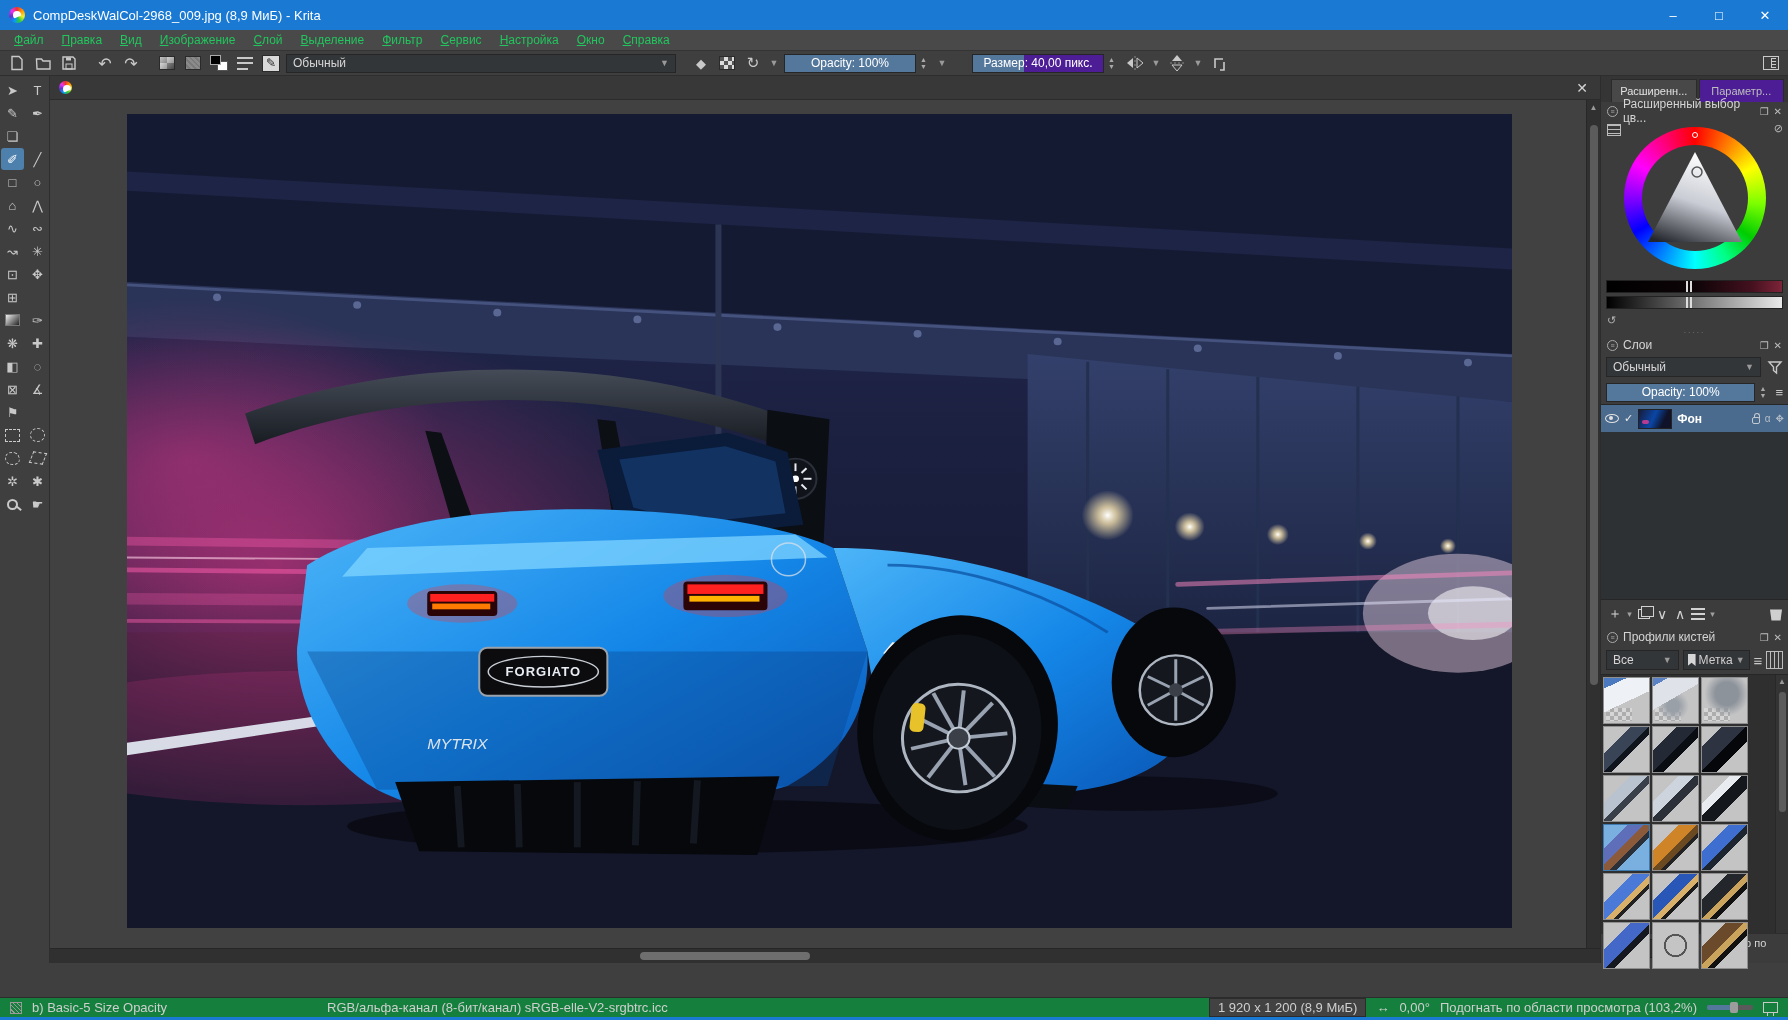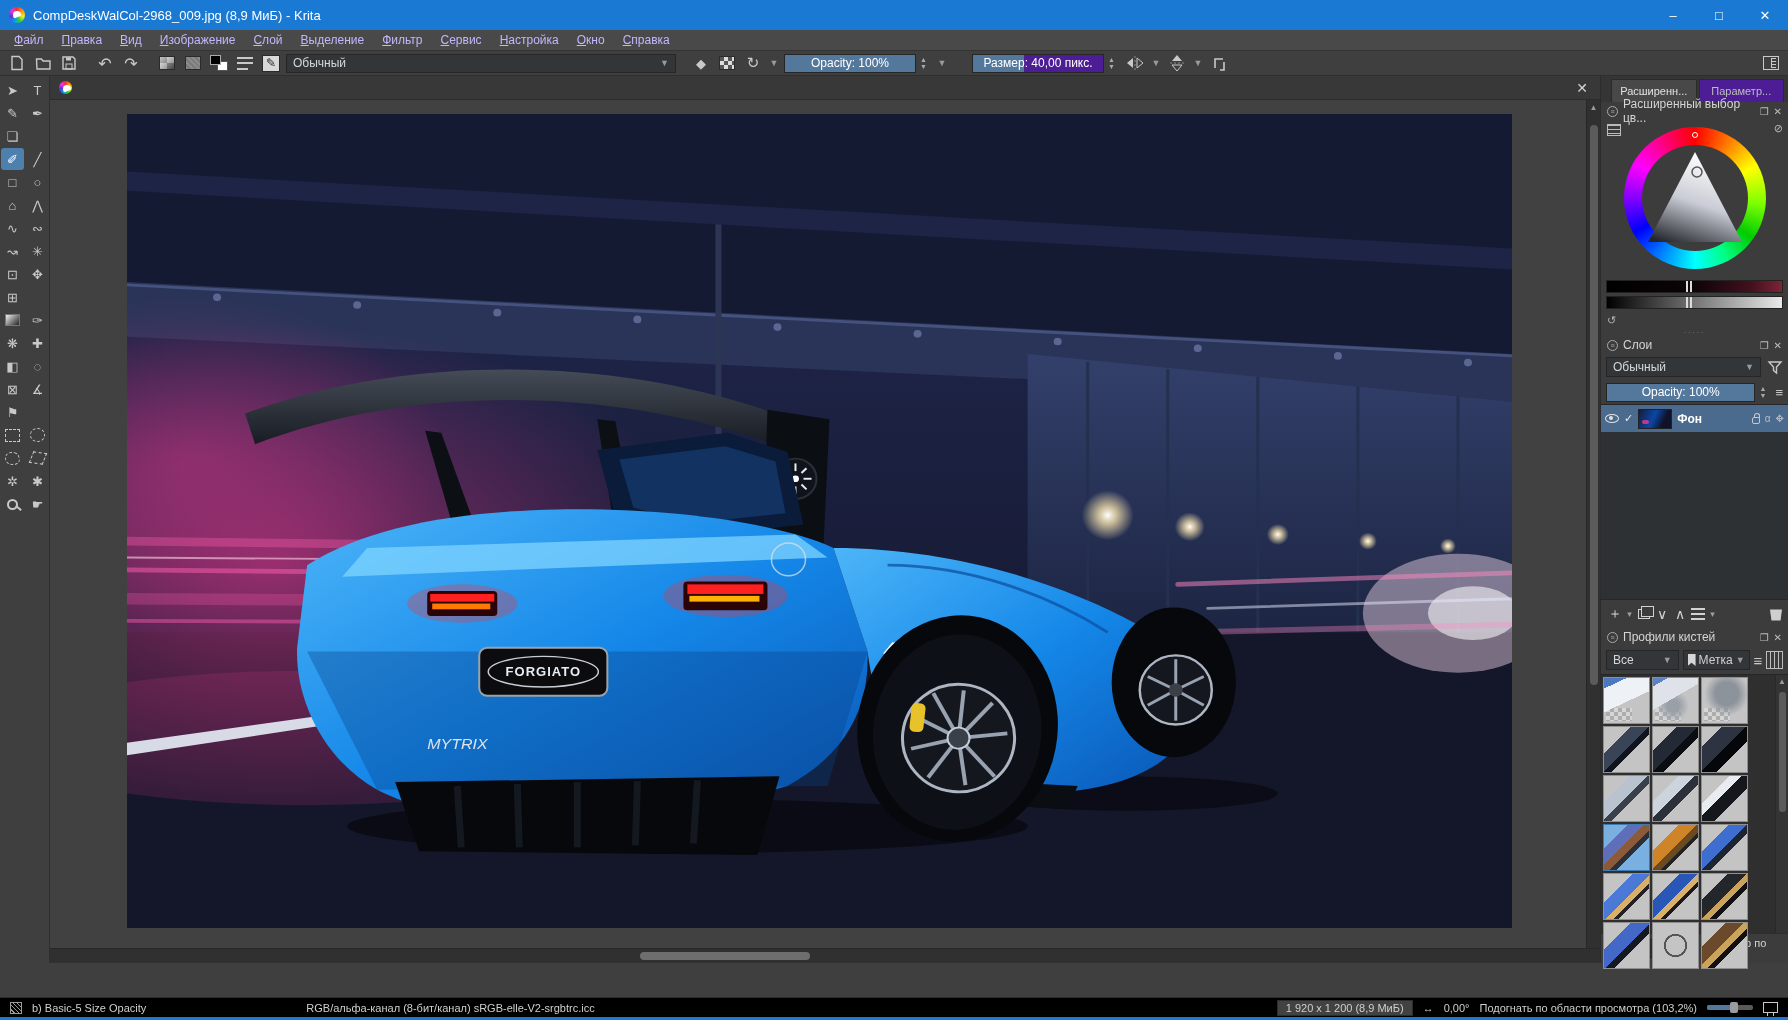--- a/index.html
+++ b/index.html
@@ -10,21 +10,21 @@
   .titlebar{height:30px;background:#1979d3;display:flex;align-items:center;color:#fff;font-size:13px;flex:0 0 auto;}
   .krita-logo{width:16px;height:16px;border-radius:50%;margin:0 8px 0 9px;
     background:conic-gradient(#e33,#f90,#ee3,#3c3,#09f,#63c,#e3e,#e33);position:relative;}
   .krita-logo::after{content:"";position:absolute;left:4px;top:4px;width:8px;height:8px;border-radius:50%;background:#fff;
     clip-path:polygon(0 0,100% 0,100% 55%,0 100%);}
   .win-btns{margin-left:auto;display:flex;height:100%;}
   .win-btn{width:46px;height:100%;display:flex;align-items:center;justify-content:center;font-size:13px;color:#fff;}
 
   
   .menubar{height:21px;background:#494949;display:flex;align-items:center;padding-left:6px;gap:2px;flex:0 0 auto;border-bottom:1px solid #343434;}
-  .menu-item{color:#c4b5fd;font-size:12px;padding:2px 8px;cursor:default;}
+  .menu-item{color:#22c55e;font-size:12px;padding:2px 8px;cursor:default;}
   .menu-item::first-letter{text-decoration:underline;}
 
   
   .toolbar{height:25px;background:#3f3f3f;display:flex;align-items:center;padding:0 6px;gap:4px;flex:0 0 auto;border-bottom:1px solid #2e2e2e;color:#c9c9c9;}
   .tb-ico{width:22px;height:20px;display:flex;align-items:center;justify-content:center;font-size:13px;color:#c9c9c9;}
   .tb-sep{width:6px;}
   .sw-grad{width:16px;height:14px;background:linear-gradient(135deg,#eee 0%,#555 100%),repeating-conic-gradient(#9a9a9a 0 25%,#6a6a6a 0 50%);background-blend-mode:overlay;border:1px solid #2a2a2a;}
   .sw-pat{width:16px;height:14px;background:repeating-linear-gradient(45deg,#8b8b8b 0 2px,#7a7a7a 2px 4px);border:1px solid #2a2a2a;}
   .sw-fgbg{position:relative;width:18px;height:16px;}
   .sw-fgbg .fg{position:absolute;left:0;top:0;width:11px;height:10px;background:#000;border:1px solid #aaa;z-index:2;}
@@ -162,21 +162,21 @@
   .t-pencil-f{--s:linear-gradient(135deg,transparent 26%,#6a4a2a 26% 46%,#caa45c 46% 56%,#111 56% 64%,transparent 64%);}
   .bscroll{width:13px;background:#343434;border-left:1px solid #282828;display:flex;flex-direction:column;align-items:center;flex:0 0 auto;}
   .bscroll .arr{color:#9a9a9a;font-size:8px;padding:2px 0;}
   .bscroll .thumb{width:7px;flex:0 0 120px;margin-top:4px;background:#5b5b5b;border-radius:3px;}
   .searchrow{height:30px;display:flex;align-items:center;gap:6px;padding:0 6px;flex:0 0 auto;border-top:1px solid #2e2e2e;}
   .search-input{width:88px;height:19px;background:#2b2b2b;border:1px solid #1f1f1f;color:#bbb;font-size:11px;padding:0 5px;}
   .search-input::placeholder{color:#8f8f8f;}
   .tagfilter{display:flex;align-items:center;gap:4px;font-size:11px;color:#d5d5d5;}
 
   
-  .statusbar{height:20px;background:#000000;border-top:1px solid #2c2c2c;display:flex;align-items:center;padding:0 10px;gap:10px;font-size:11px;color:#cfcfcf;flex:0 0 auto;margin-top:34px;}
+  .statusbar{height:20px;background:#15803d;border-top:1px solid #2c2c2c;display:flex;align-items:center;padding:0 10px;gap:10px;font-size:13px;color:#cfcfcf;flex:0 0 auto;margin-top:34px;}
   .st-ico{width:12px;height:12px;border:1px solid #9a9a9a;background:repeating-linear-gradient(45deg,transparent 0 2px,#9a9a9a 2px 3px);}
   .st-mode{margin-left:150px;}
   .st-size{margin-left:auto;background:#424242;border:1px solid #2c2c2c;padding:1px 8px;}
   .zslider{width:46px;height:5px;background:#5a5a5a;border-radius:2px;position:relative;}
   .zslider::before{content:"";position:absolute;left:0;top:0;bottom:0;width:55%;background:#54789c;border-radius:2px;}
   .zthumb{position:absolute;left:50%;top:-3px;width:8px;height:11px;background:#9c9c9c;border-radius:2px;}
   .monitor{width:15px;height:11px;border:1.5px solid #c9c9c9;position:relative;}
   .monitor::after{content:"";position:absolute;left:3px;bottom:-4px;width:5px;height:3px;border-left:1.5px solid #c9c9c9;border-right:1.5px solid #c9c9c9;}
 </style>
 </head>

